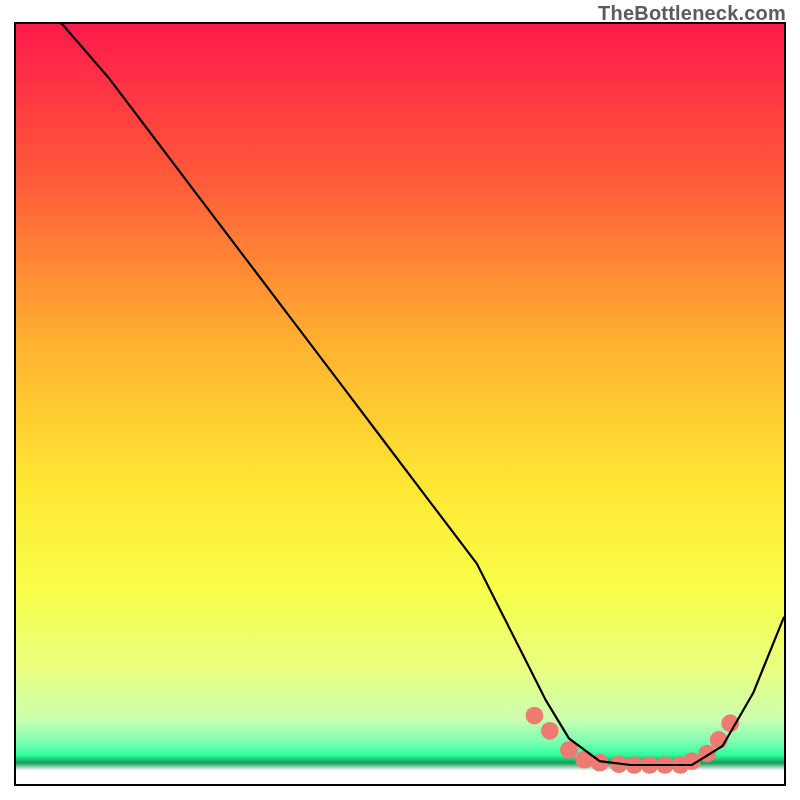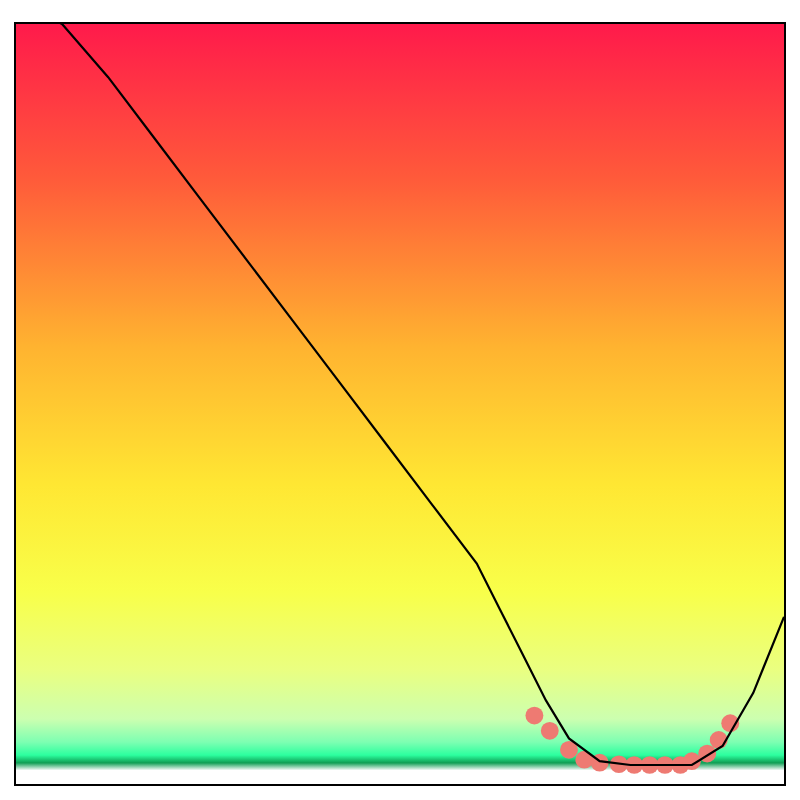--- a/index.html
+++ b/index.html
@@ -44,20 +44,21 @@
     font-weight: 600;
     color: #5b5b5b;
     letter-spacing: 0.2px;
   }
 </style>
 </head>
 <body>
 
 <div class="stage">
 
+  <div class="watermark">TheBottleneck.com</div>
 
   <div class="plot-frame">
     <svg class="gradient" viewBox="0 0 100 100" preserveAspectRatio="none">
       <defs>
         <linearGradient id="bg-grad" x1="0" y1="0" x2="0" y2="1">
             <stop offset="0%" stop-color="#ff1a4b"></stop>
             <stop offset="20%" stop-color="#ff5a3a"></stop>
             <stop offset="42%" stop-color="#ffb330"></stop>
             <stop offset="60%" stop-color="#ffe733"></stop>
             <stop offset="74%" stop-color="#f8ff4a"></stop>

